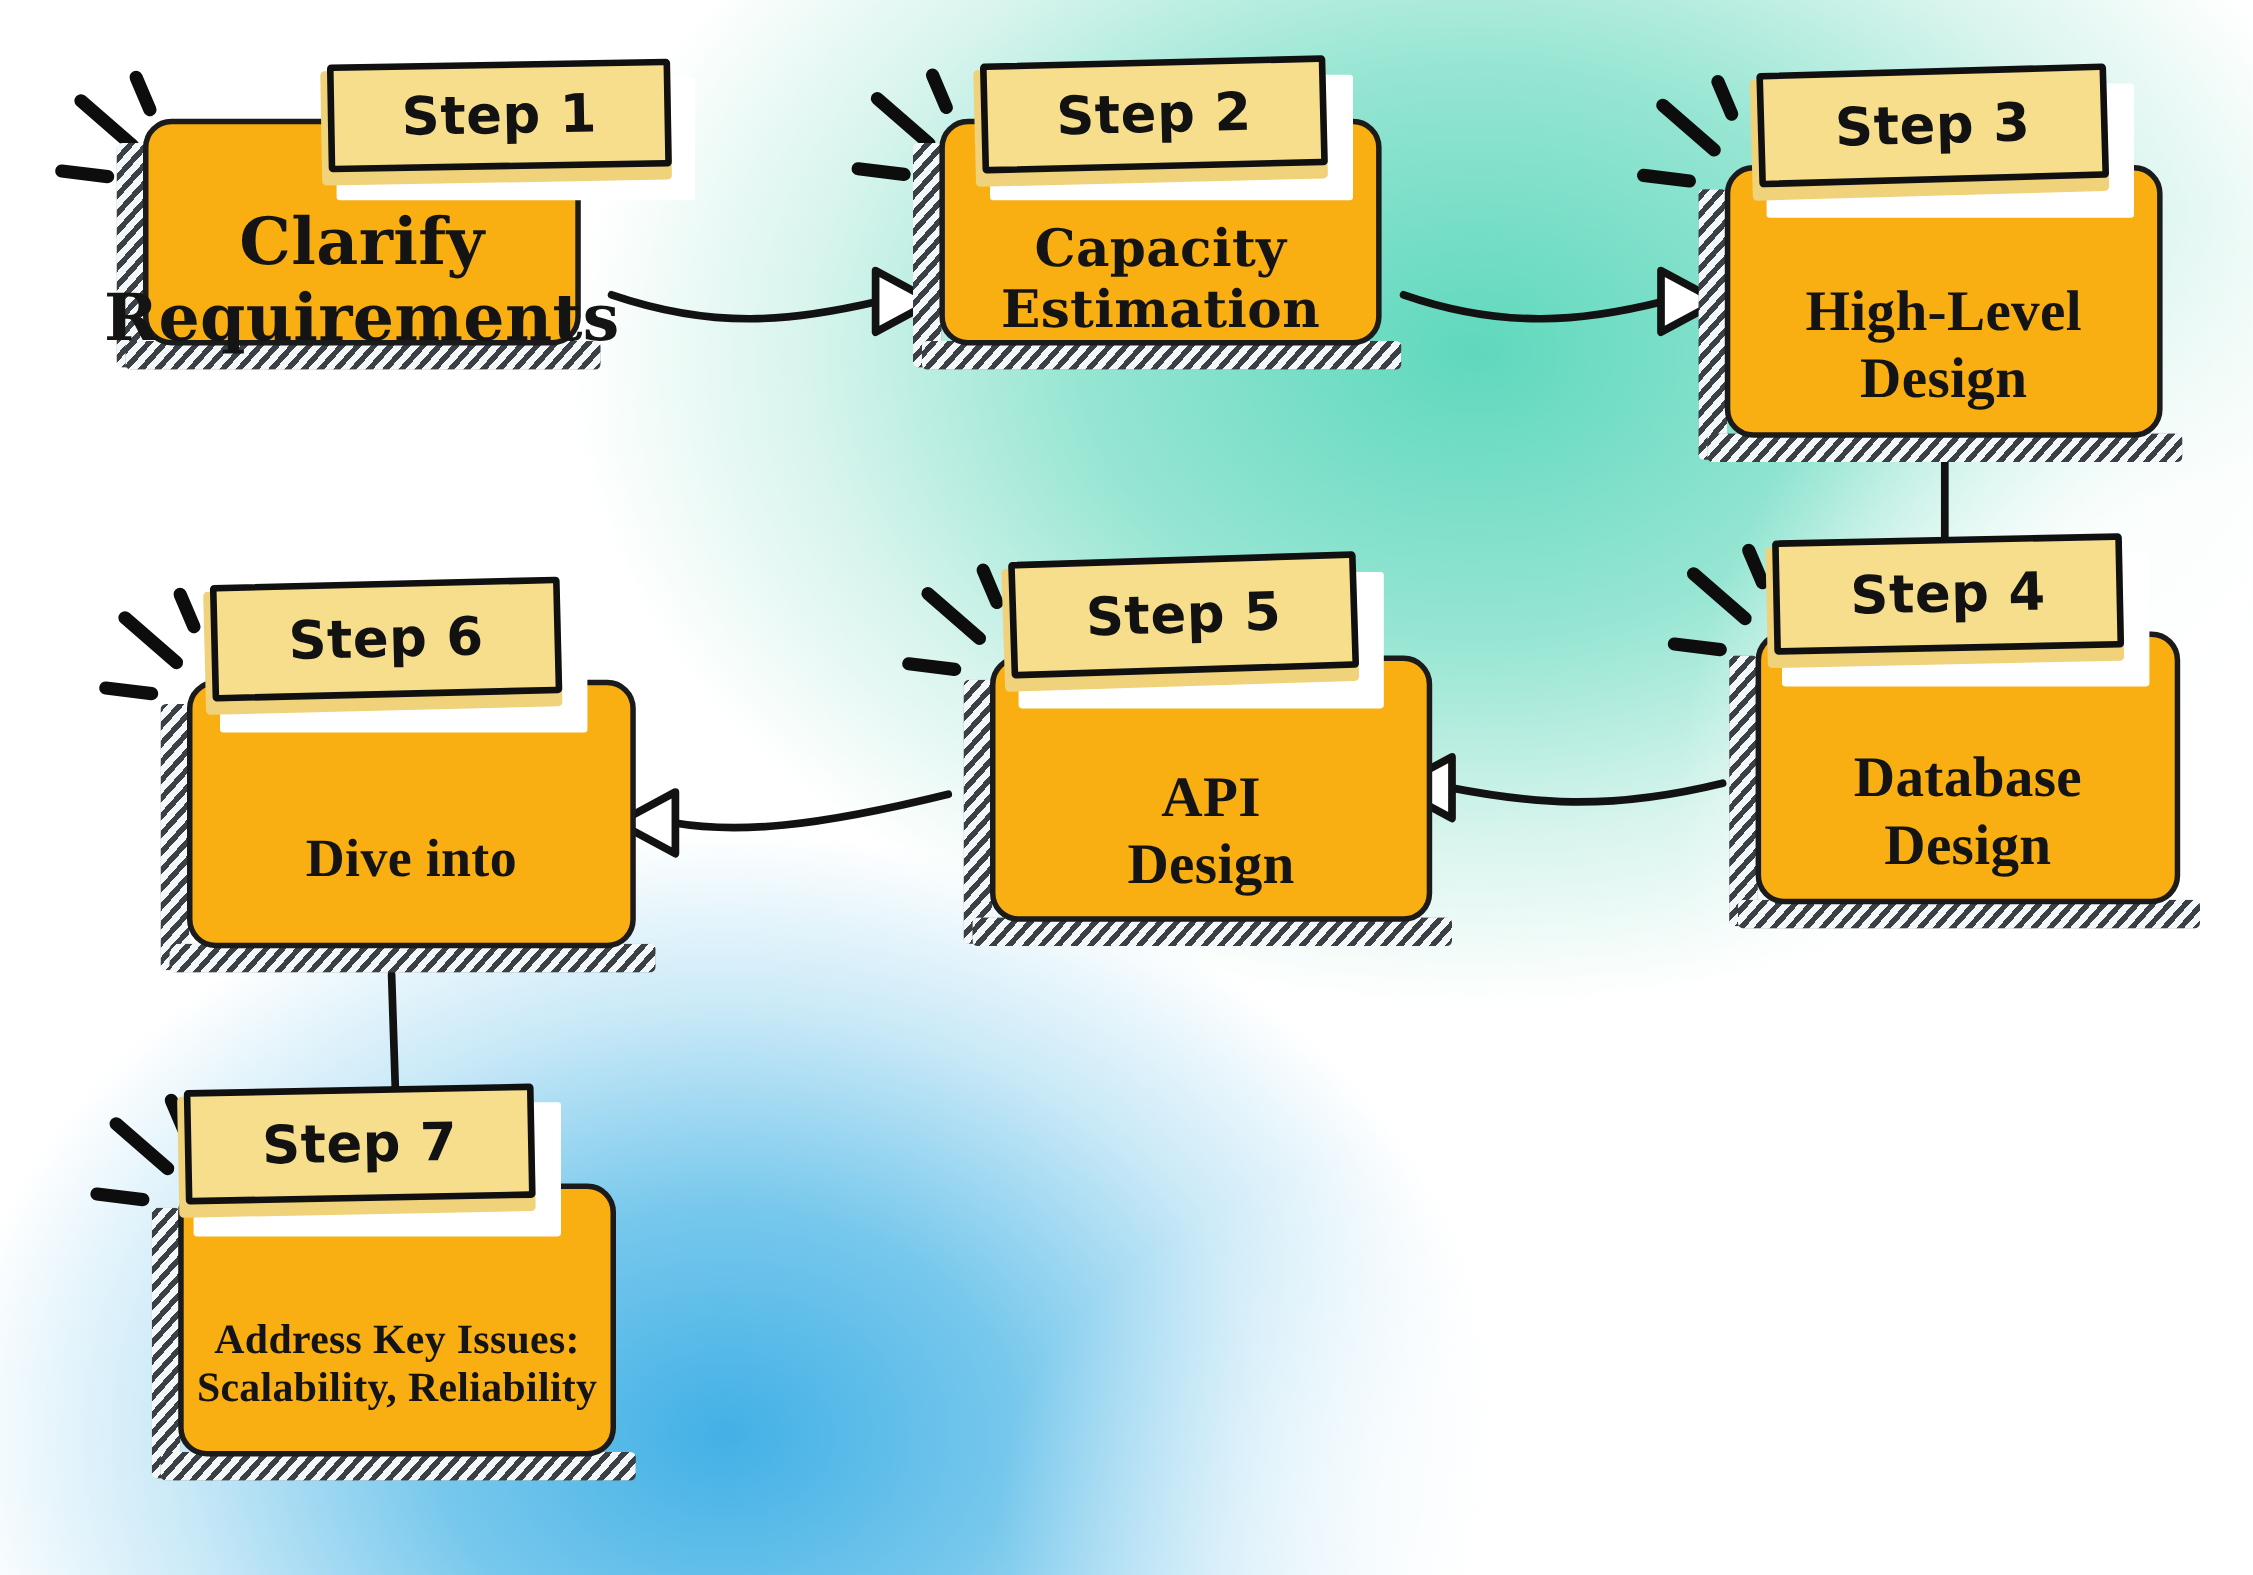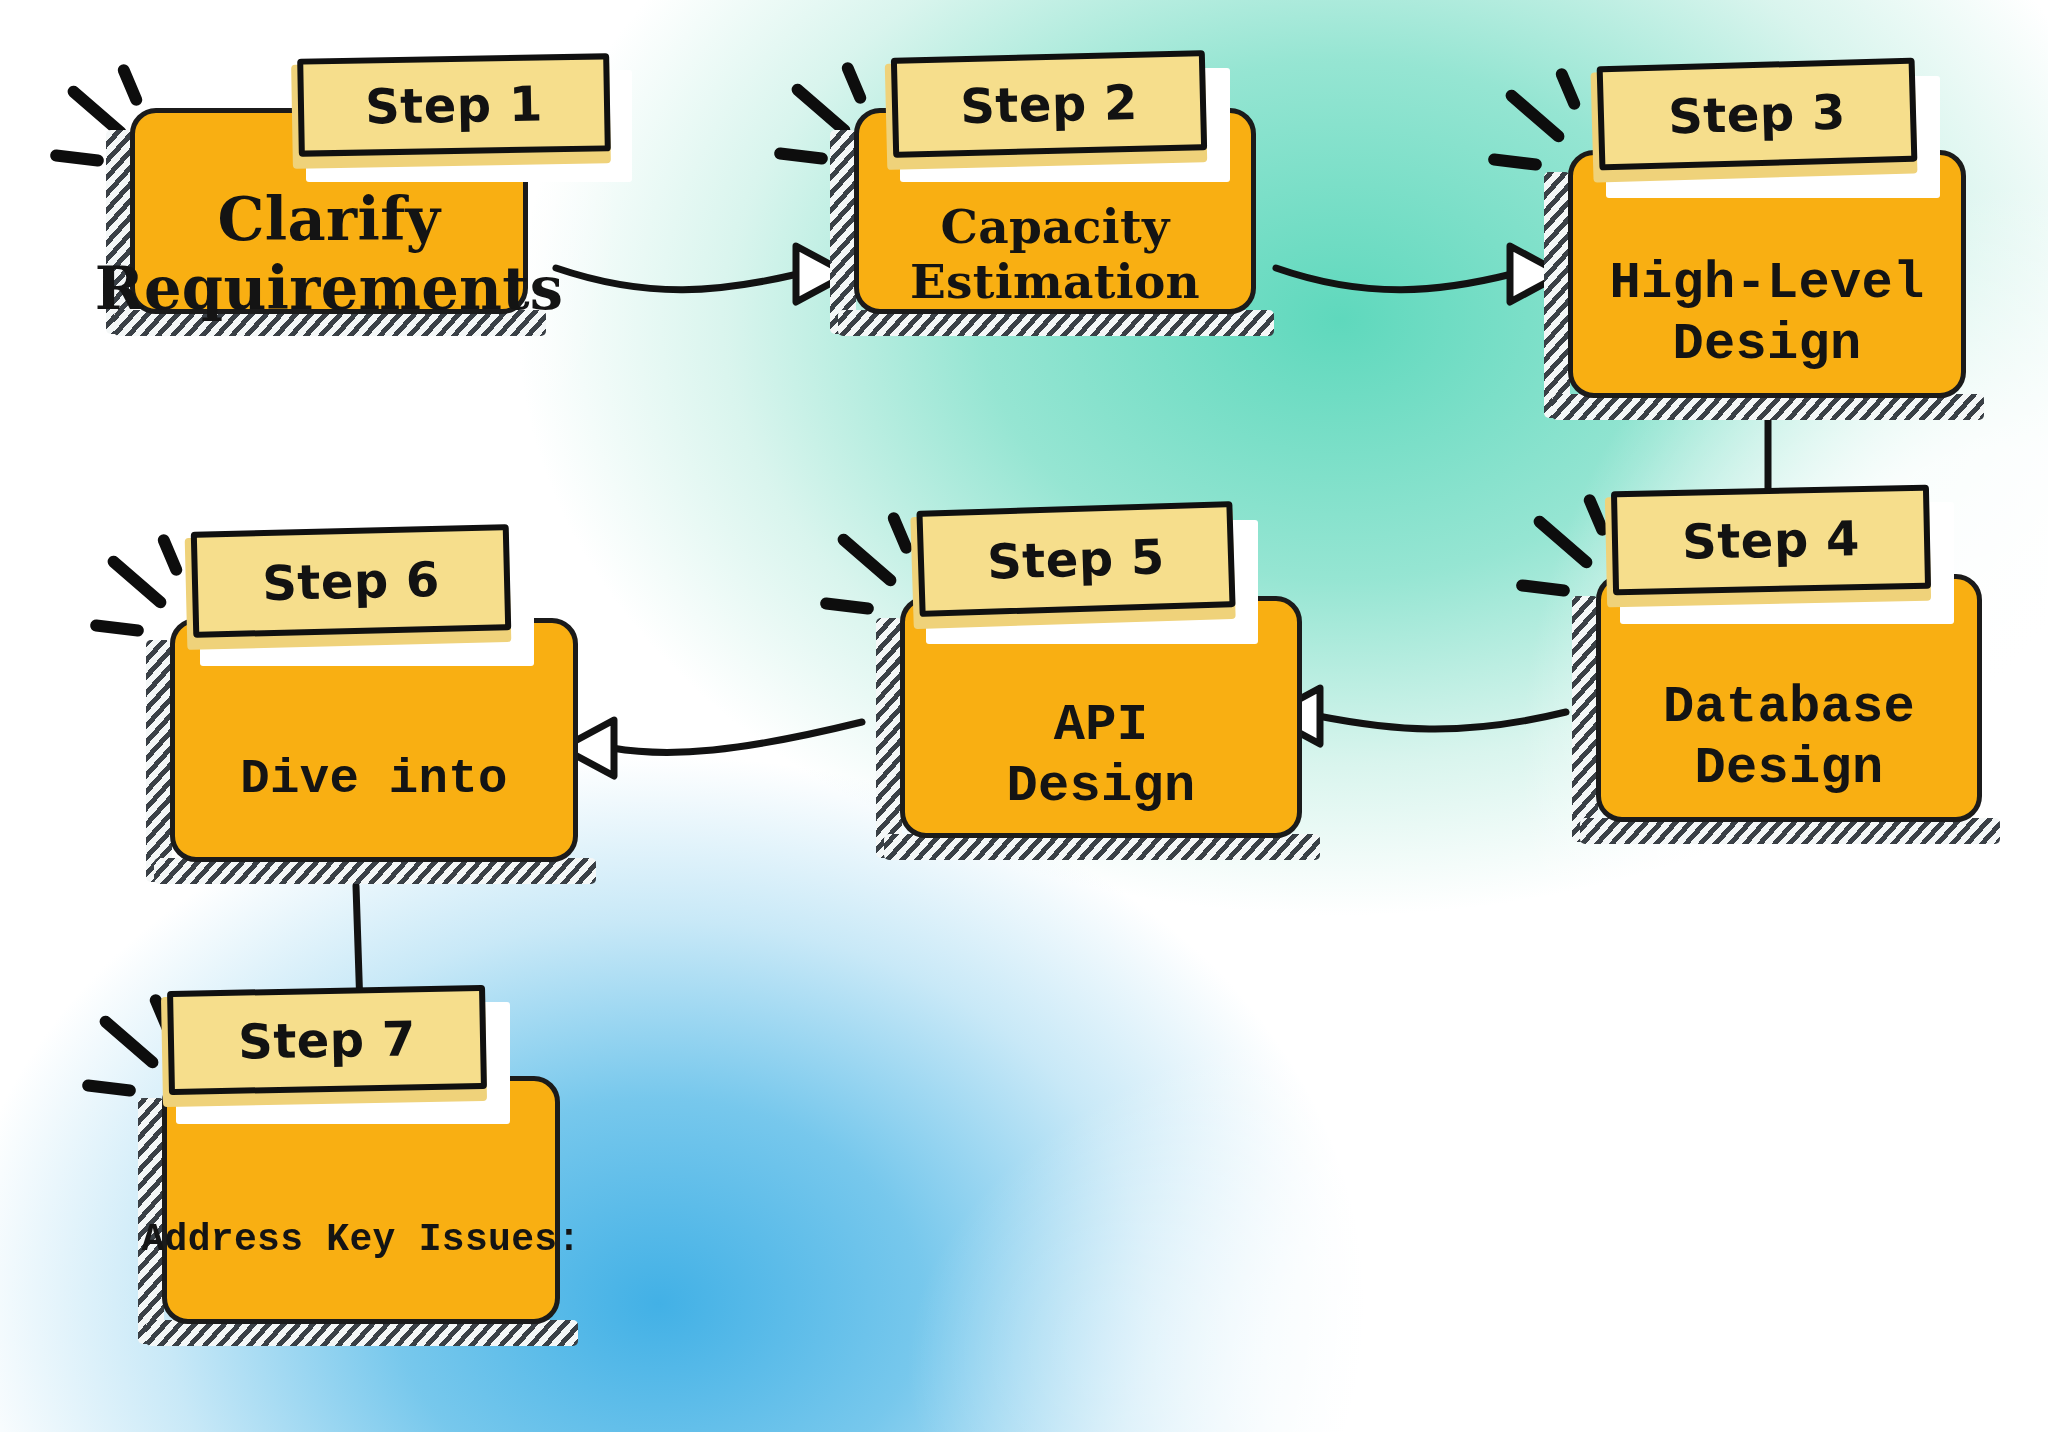--- a/index.html
+++ b/index.html
@@ -135,21 +135,21 @@
     align-items: center;
     justify-content: center;
     color: #141414;
     text-align: center;
     line-height: 1.18;
     letter-spacing: 0.3px;
     padding: 0 14px;
     box-sizing: border-box;
   }
   .body-text .ln { display: block; white-space: nowrap; }
-  .font-comic { font-family: Liberation Mono, monospace; font-weight: 700; }
+  .font-comic { font-family: Liberation Serif, serif; font-weight: 700; }
   .font-serif { font-family: "DejaVu Serif", serif; font-weight: 700; }
 
   
   .tab-paper {
     position: absolute;
     background: #ffffff;
     border-radius: 3px;
   }
   
   .tab {
@@ -368,20 +368,21 @@
     <div class="sparkle" style="left:-48px; top:-80px; width:120px; height:120px;">
       <span class="sp-a"></span>
         <span class="sp-b"></span>
         <span class="sp-c"></span>
     </div>
     <div class="hatch hatch-left"></div>
     <div class="hatch hatch-bottom"></div>
     <div class="card">
       <div class="body-text font-comic" style="font-size:38px; top:34%;">
         <span class="ln">Address Key Issues:</span>
+        <span class="ln">Scalability, Reliability</span>
       </div>
     </div>
     <div class="tab-paper" style="left:36px; top:-74px; width:334px; height:122px;"></div>
     <div class="tab-shadow" style="left:22px; top:-82px; width:324px; height:110px; transform:rotate(-1.1deg);"></div>
     <div class="tab" style="left:28px; top:-88px; width:318px; height:104px; font-size:48px; transform:rotate(-1.1deg);">
       <span>Step 7</span>
     </div>
   </div>
 
 </div>

